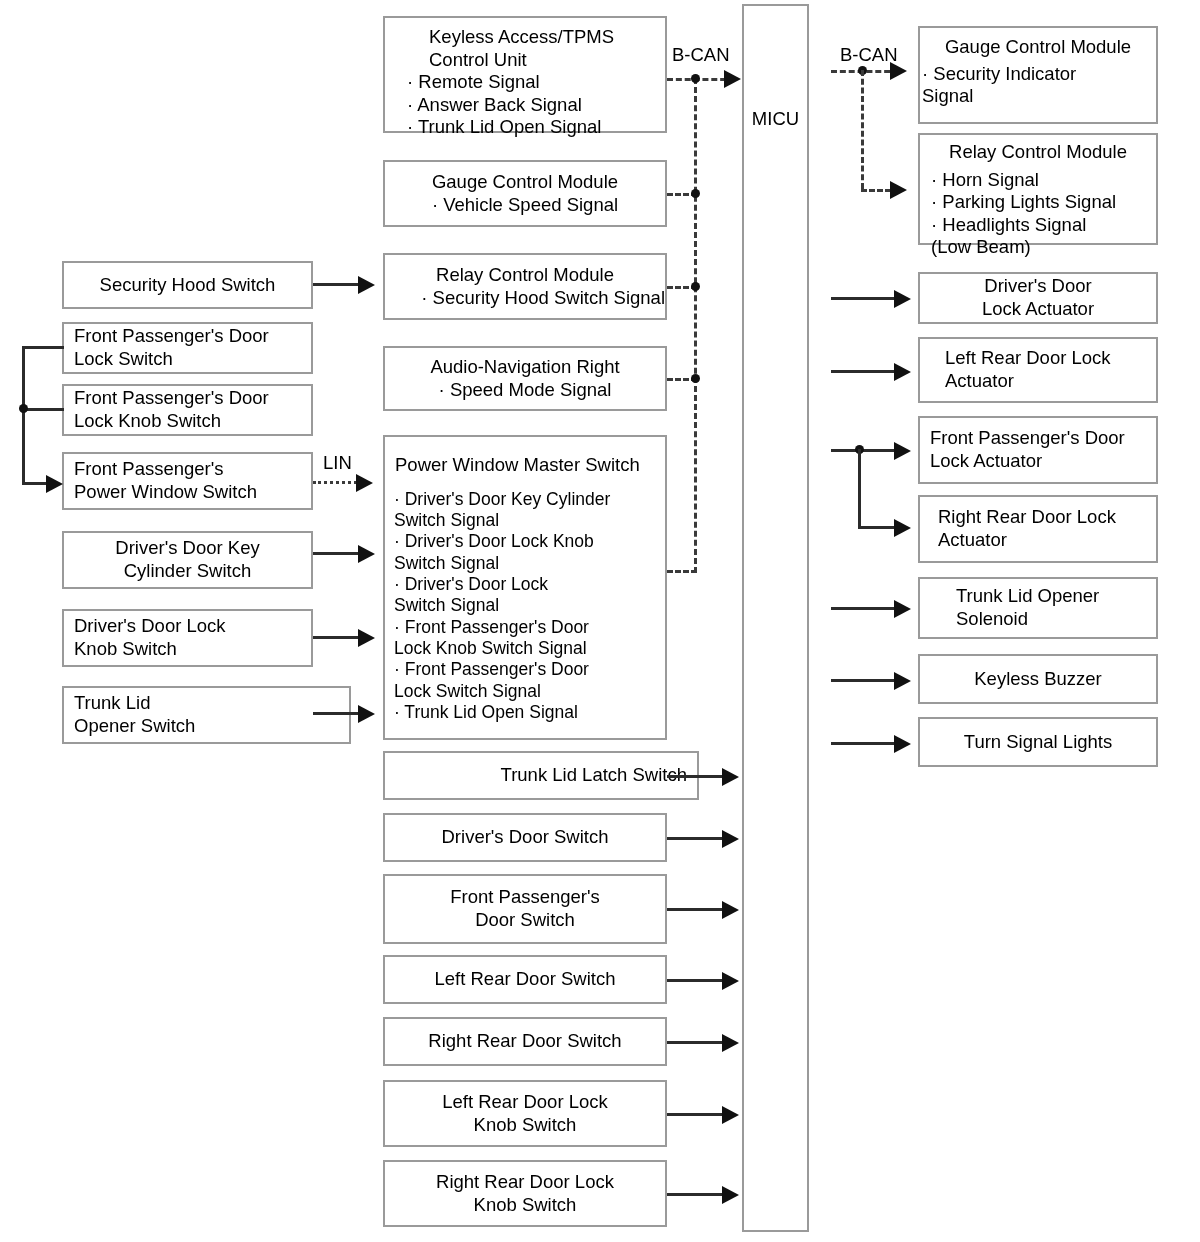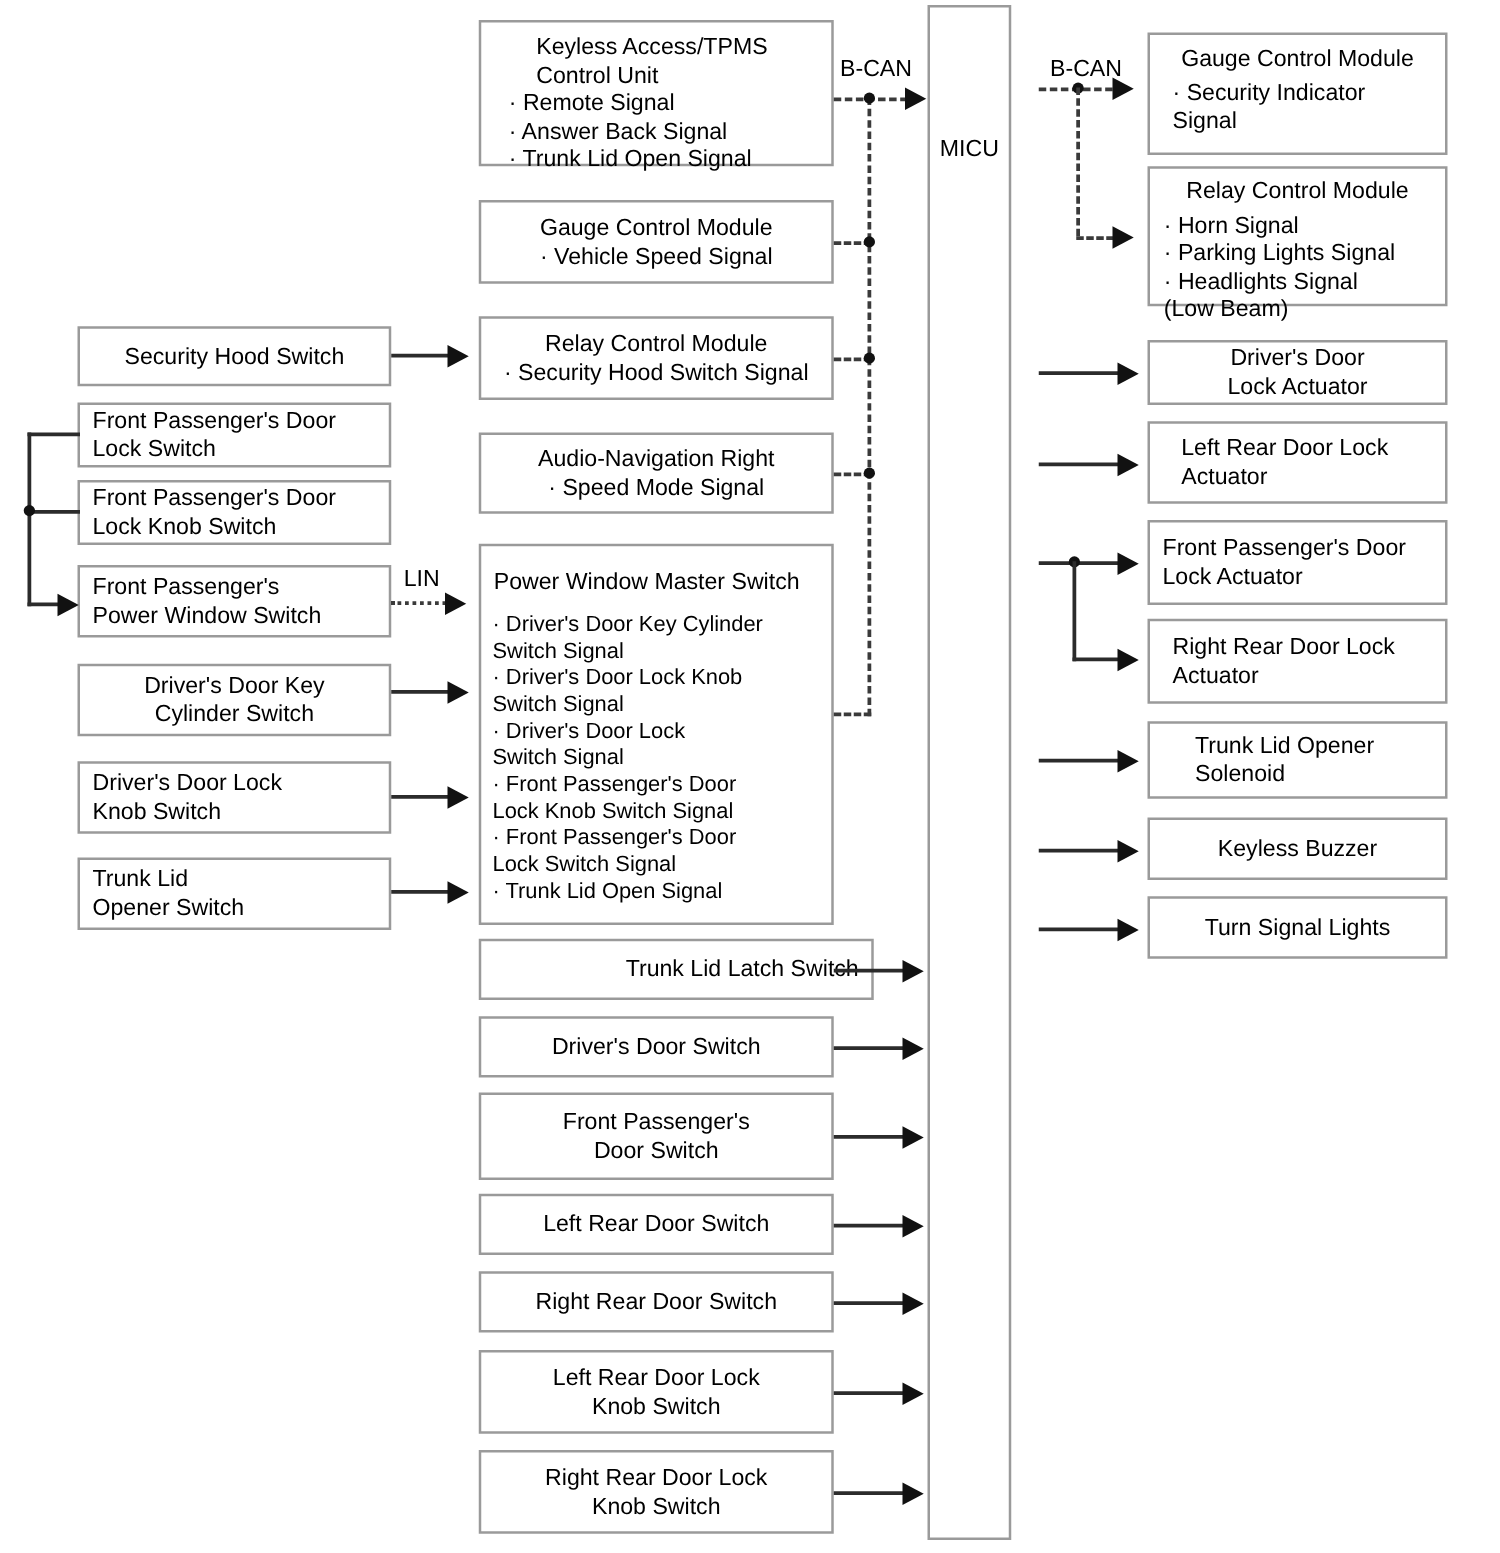--- a/index.html
+++ b/index.html
@@ -130,41 +130,41 @@
   <div class="box fs18" style="left:62px; top:531px; width:251px; height:58px;">
     <div class="title pad-h">Driver's Door Key
 Cylinder Switch</div>
   </div>
 
   <div class="box fs18" style="left:62px; top:609px; width:251px; height:58px; align-items:flex-start;">
     <div class="title pad-h" style="text-align:left;">Driver's Door Lock
 Knob Switch</div>
   </div>
 
-  <div class="box fs18" style="left:62px; top:686px; width:251px; height:58px; align-items:flex-start;">
+  <div class="box fs18" style="left:62px; top:686px; width:289px; height:58px; align-items:flex-start;">
     <div class="title pad-h" style="text-align:left;">Trunk Lid
 Opener Switch</div>
   </div>
 
   <div class="box" style="left:383px; top:16px; width:284px; height:117px; justify-content:flex-start; padding-top:8px;">
     <div class="title fs18" style="text-align:left; padding-left:44px;">Keyless Access/TPMS
 Control Unit</div>
     <div class="signals fs18" style="padding-left:22px;">· Remote Signal
 · Answer Back Signal
 · Trunk Lid Open Signal</div>
   </div>
 
   <div class="box center-signals" style="left:383px; top:160px; width:284px; height:67px;">
     <div class="title fs18">Gauge Control Module</div>
     <div class="signals fs18" style="text-align:center;">· Vehicle Speed Signal</div>
   </div>
 
   <div class="box center-signals" style="left:383px; top:253px; width:284px; height:67px;">
     <div class="title fs18">Relay Control Module</div>
-    <div class="signals fs18" style="text-align:center;">· Security Hood Switch Signal</div>
+    <div class="signals fs18" style="text-align:right;">· Security Hood Switch Signal</div>
   </div>
 
   <div class="box center-signals" style="left:383px; top:346px; width:284px; height:65px;">
     <div class="title fs18">Audio-Navigation Right</div>
     <div class="signals fs18" style="text-align:center;">· Speed Mode Signal</div>
   </div>
 
   <div class="box" style="left:383px; top:435px; width:284px; height:305px; justify-content:flex-start; padding-top:17px;">
     <div class="title fs18" style="text-align:left; padding-left:10px;">Power Window Master Switch</div>
     <div class="signals fs17" style="padding-left:9px; padding-top:12px;">· Driver's Door Key Cylinder
@@ -210,21 +210,21 @@
     <div class="title pad-h">Right Rear Door Lock
 Knob Switch</div>
   </div>
 
   <div id="micu" style="left:742px; top:4px; width:67px; height:1228px;">
     <div class="micu-label" style="position:absolute; top:102px; left:50%; transform:translateX(-50%);">MICU</div>
   </div>
 
   <div class="box" style="left:918px; top:26px; width:240px; height:98px; justify-content:flex-start; padding-top:8px;">
     <div class="title fs18" style="text-align:center;">Gauge Control Module</div>
-    <div class="signals fs18" style="padding-left:18px; padding-top:4px;">· Security Indicator
+    <div class="signals fs18" style="padding-left:2px; padding-top:4px;">· Security Indicator
 Signal</div>
   </div>
 
   <div class="box" style="left:918px; top:133px; width:240px; height:112px; justify-content:flex-start; padding-top:6px;">
     <div class="title fs18" style="text-align:center;">Relay Control Module</div>
     <div class="signals fs18" style="padding-left:11px; padding-top:5px;">· Horn Signal
 · Parking Lights Signal
 · Headlights Signal
 (Low Beam)</div>
   </div>

